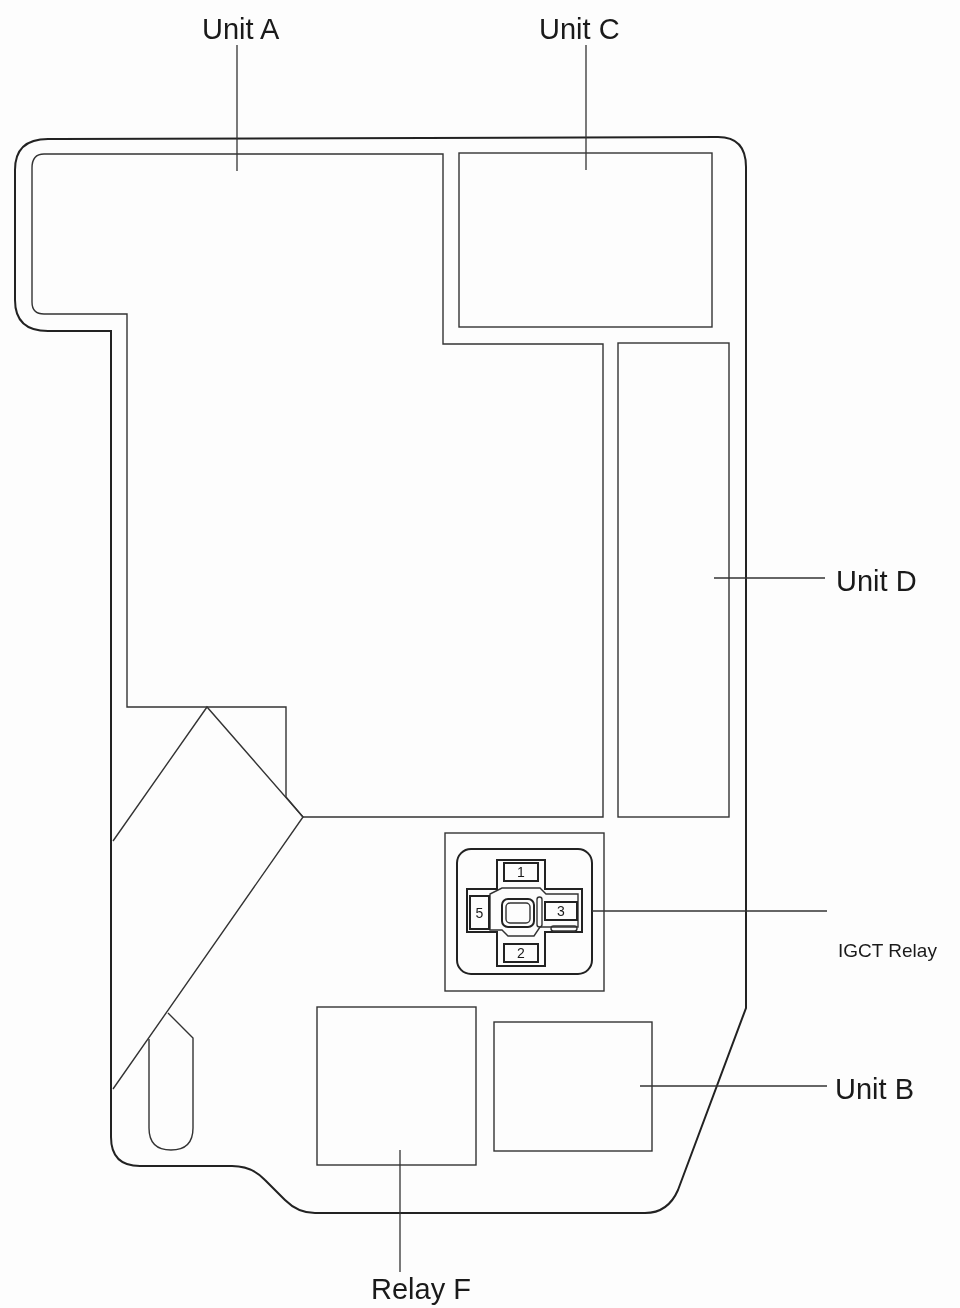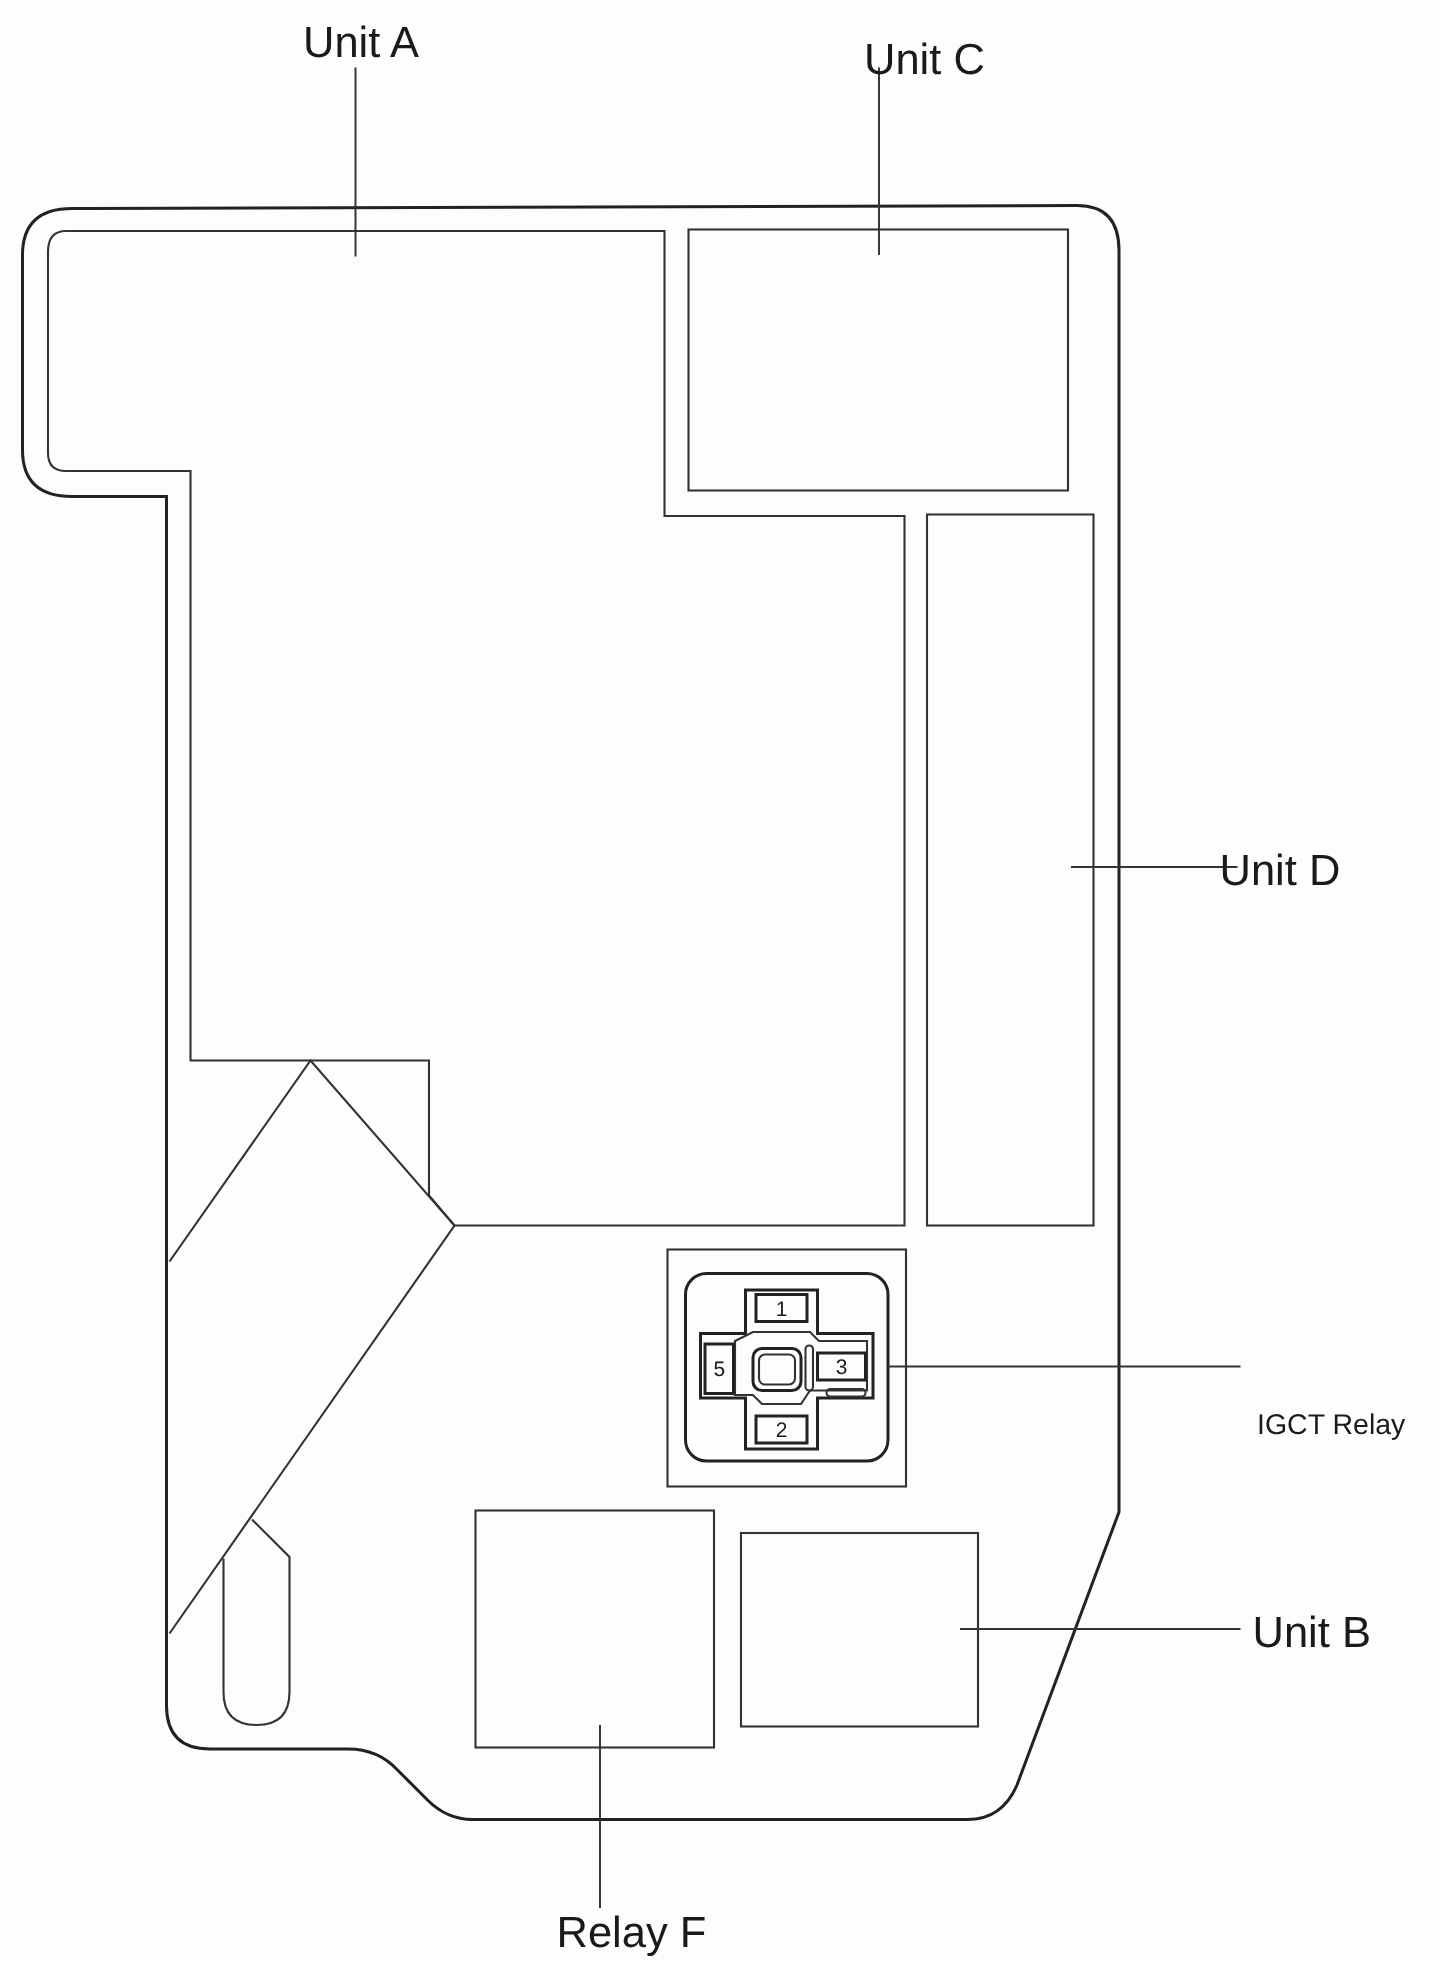--- a/index.html
+++ b/index.html
@@ -55,17 +55,17 @@
 
   <line class="leader" x1="237" y1="45" x2="237" y2="171"></line>
   <line class="leader" x1="586" y1="45" x2="586" y2="170"></line>
   <line class="leader" x1="714" y1="578" x2="825" y2="578"></line>
   <line class="leader" x1="592" y1="911" x2="827" y2="911"></line>
   <line class="leader" x1="640" y1="1086" x2="827" y2="1086"></line>
   <line class="leader" x1="400" y1="1150" x2="400" y2="1272"></line>
 </svg>
 
 <div class="label big" style="left:202px; top:13px;">Unit A</div>
-<div class="label big" style="left:576px; top:13px;margin-top:11px;">Unit C</div>
-<div class="label big" style="left:813px; top:565px;">Unit D</div>
+<div class="label big" style="left:539px; top:13px;">Unit C</div>
+<div class="label big" style="left:836px; top:565px;">Unit D</div>
 <div class="label small" style="left:838px; top:940px;">IGCT Relay</div>
 <div class="label big" style="left:835px; top:1073px;">Unit B</div>
 <div class="label big" style="left:371px; top:1273px;">Relay F</div>
 
 </body></html>

